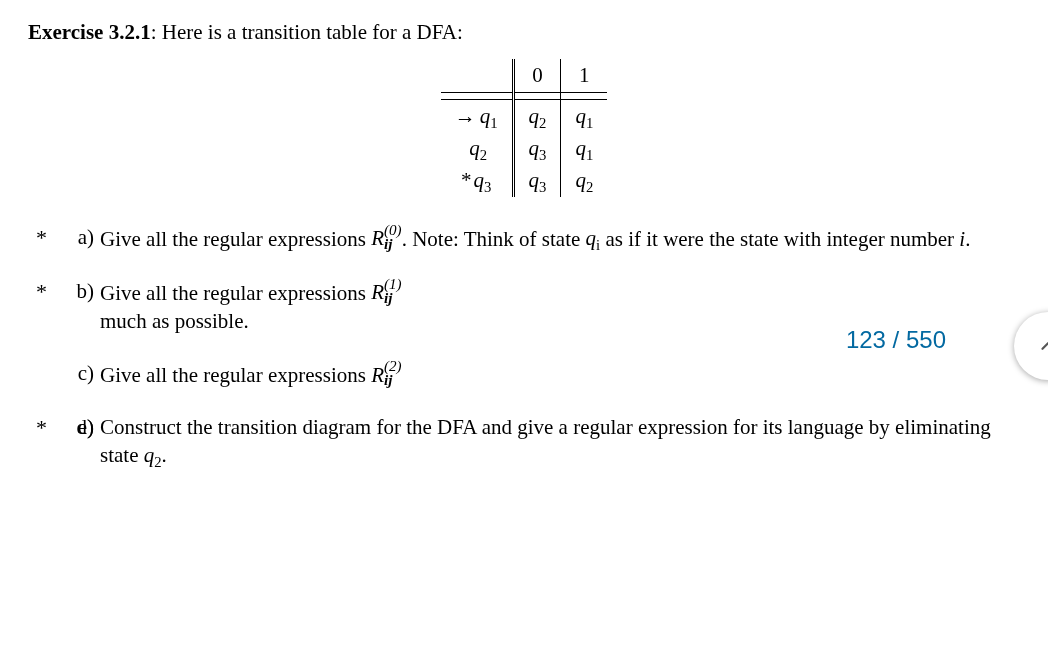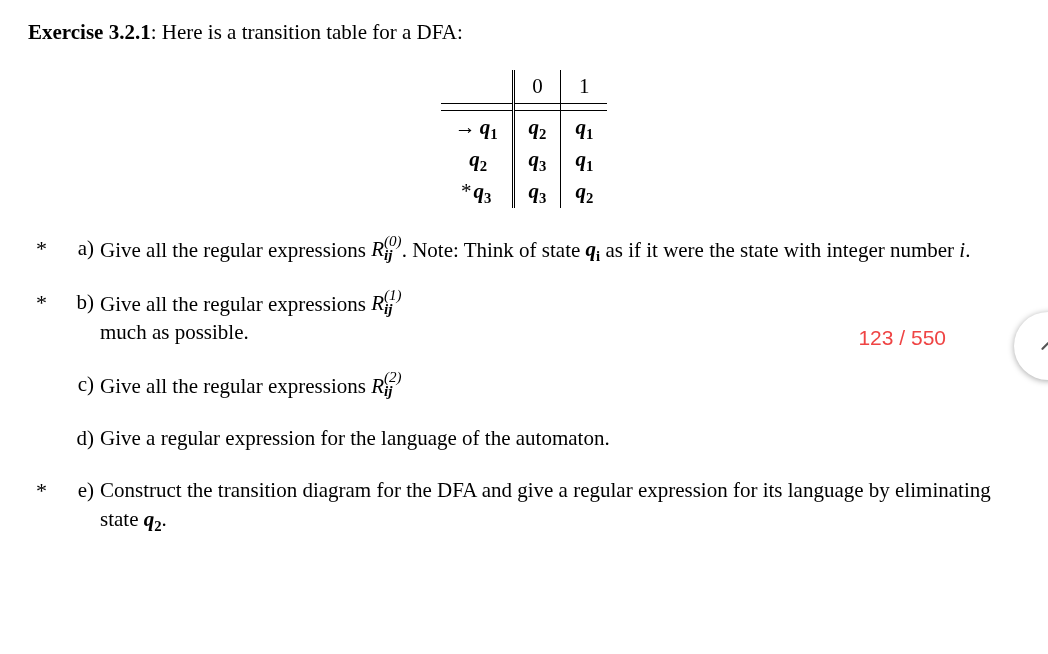--- a/index.html
+++ b/index.html
@@ -12,21 +12,21 @@
     height: 654px;
     overflow: hidden;
     position: relative;
   }
   .page {
     padding: 18px 28px 0 28px;
     font-size: 21px;
     line-height: 1.35;
   }
   .exercise-heading {
-    margin-bottom: 24px;
+    margin-bottom: 13px;
   }
   .exercise-heading .label {
     font-weight: bold;
   }
   
   .ttable-wrap {
     display: flex;
     justify-content: center;
     margin: 6px 0 26px 0;
   }
@@ -92,41 +92,41 @@
   .supsub .bot { display:block;font-weight:bold; }
   .noteword { }
 
   
   .page-indicator {
     position: absolute;
     right: 88px;
     top: 318px;
     background: #fff;
     font-family: Arial, Helvetica, sans-serif;
-    font-size: 21px;
-    color: #ef4444;
+    font-size: 24px;
+    color: #0369a1;
     padding: 8px 14px;
     border-radius: 4px;
   }
   
   .fab {
     position: absolute;
     right: -34px;
     top: 312px;
     width: 68px;
     height: 68px;
     border-radius: 50%;
     background: #fff;
     box-shadow: 0 1px 6px rgba(0,0,0,0.35);
     display: flex;
     align-items: center;
     justify-content: center;
   }
   .fab svg { width: 22px; height: 22px; }
-  .qi { font-style: italic; font-weight: bold; }
+  .qi { font-style: italic; }
   .qi sub { font-style: normal; }
 </style>
 </head>
 <body>
 
 <div class="page">
 
   <div class="exercise-heading">
     <span class="label">Exercise 3.2.1</span><span>:</span><span> Here is a transition table for a DFA:</span>
   </div>
@@ -178,21 +178,20 @@
       <span>much as possible.</span>
     </li>
 
     <li>
       <span class="mark">c)</span>
       <span>Give all the regular expressions </span><span class="rexp"><span class="R">R</span><span class="supsub"><span class="top">(2)</span><span class="bot">ij</span></span></span>
     </li>
 
     <li>
       <span class="mark">d)</span>
-      <span>Give a regular expression for the language of the automaton.</span>
     </li>
 
     <li>
       <span class="asterisk">*</span>
       <span class="mark">e)</span>
       <span>Construct the transition diagram for the DFA and give a regular expression for its language by eliminating state </span><span class="qi"><span>q</span><sub>2</sub></span><span>.</span>
     </li>
 
   </ol>
 </div>

